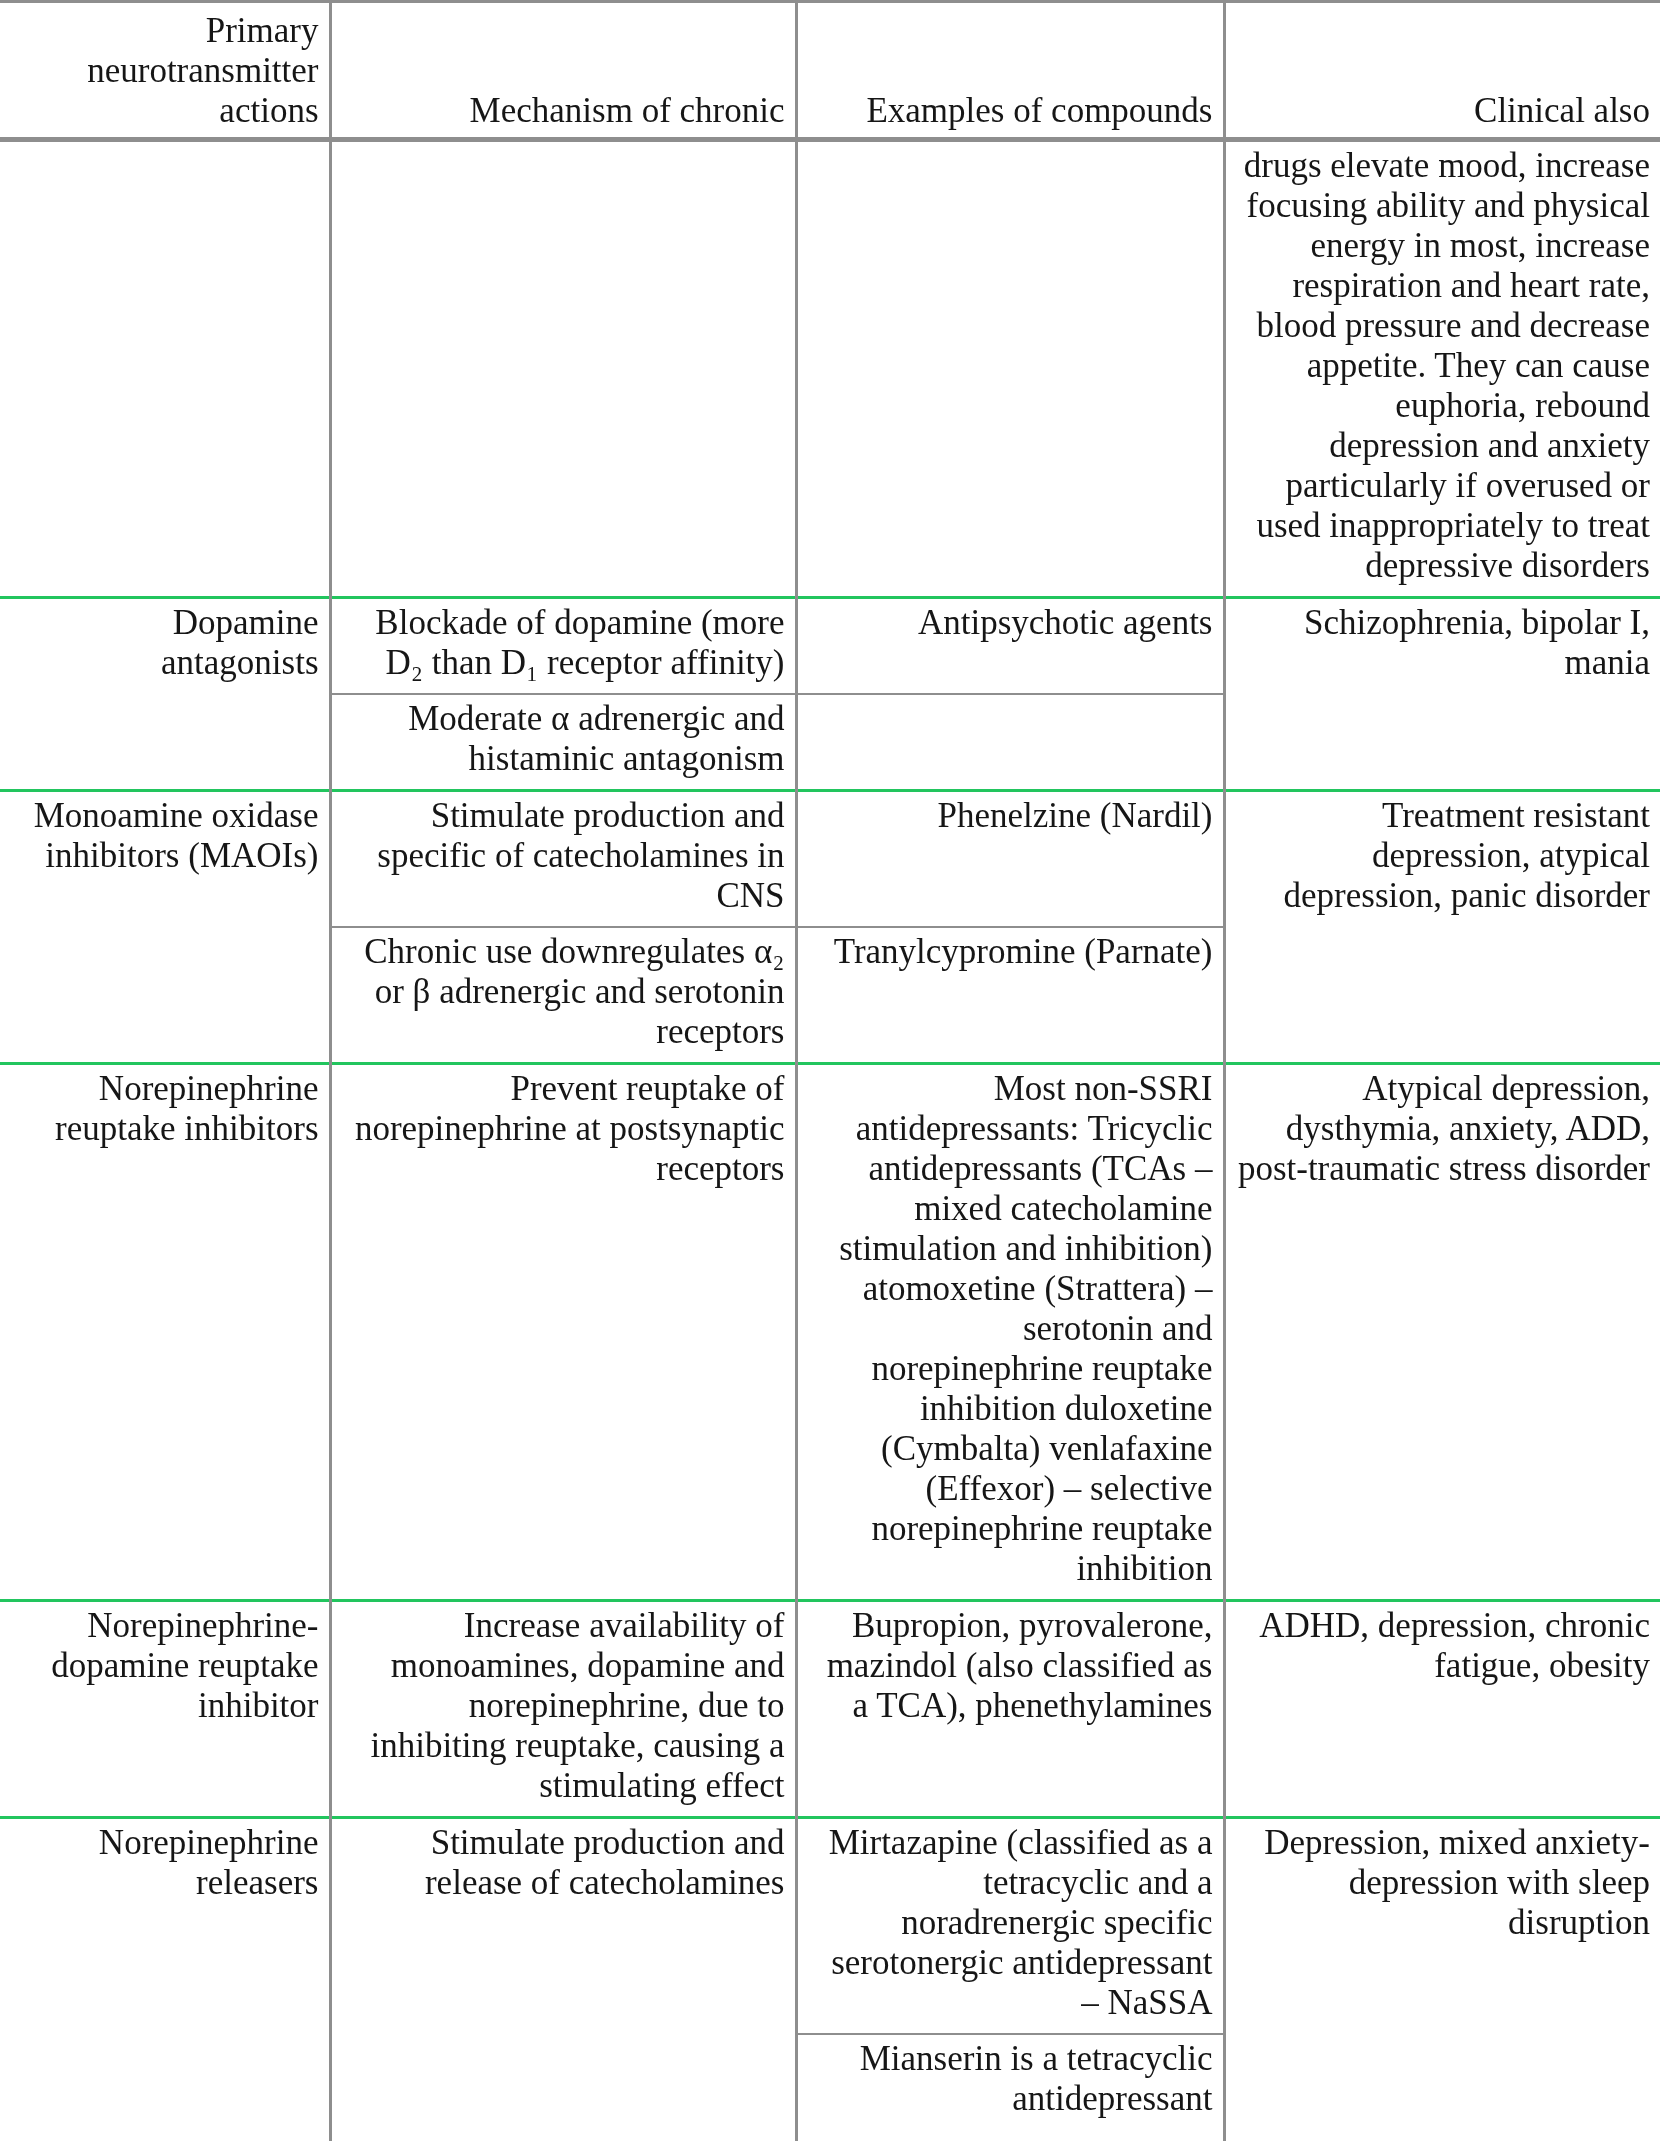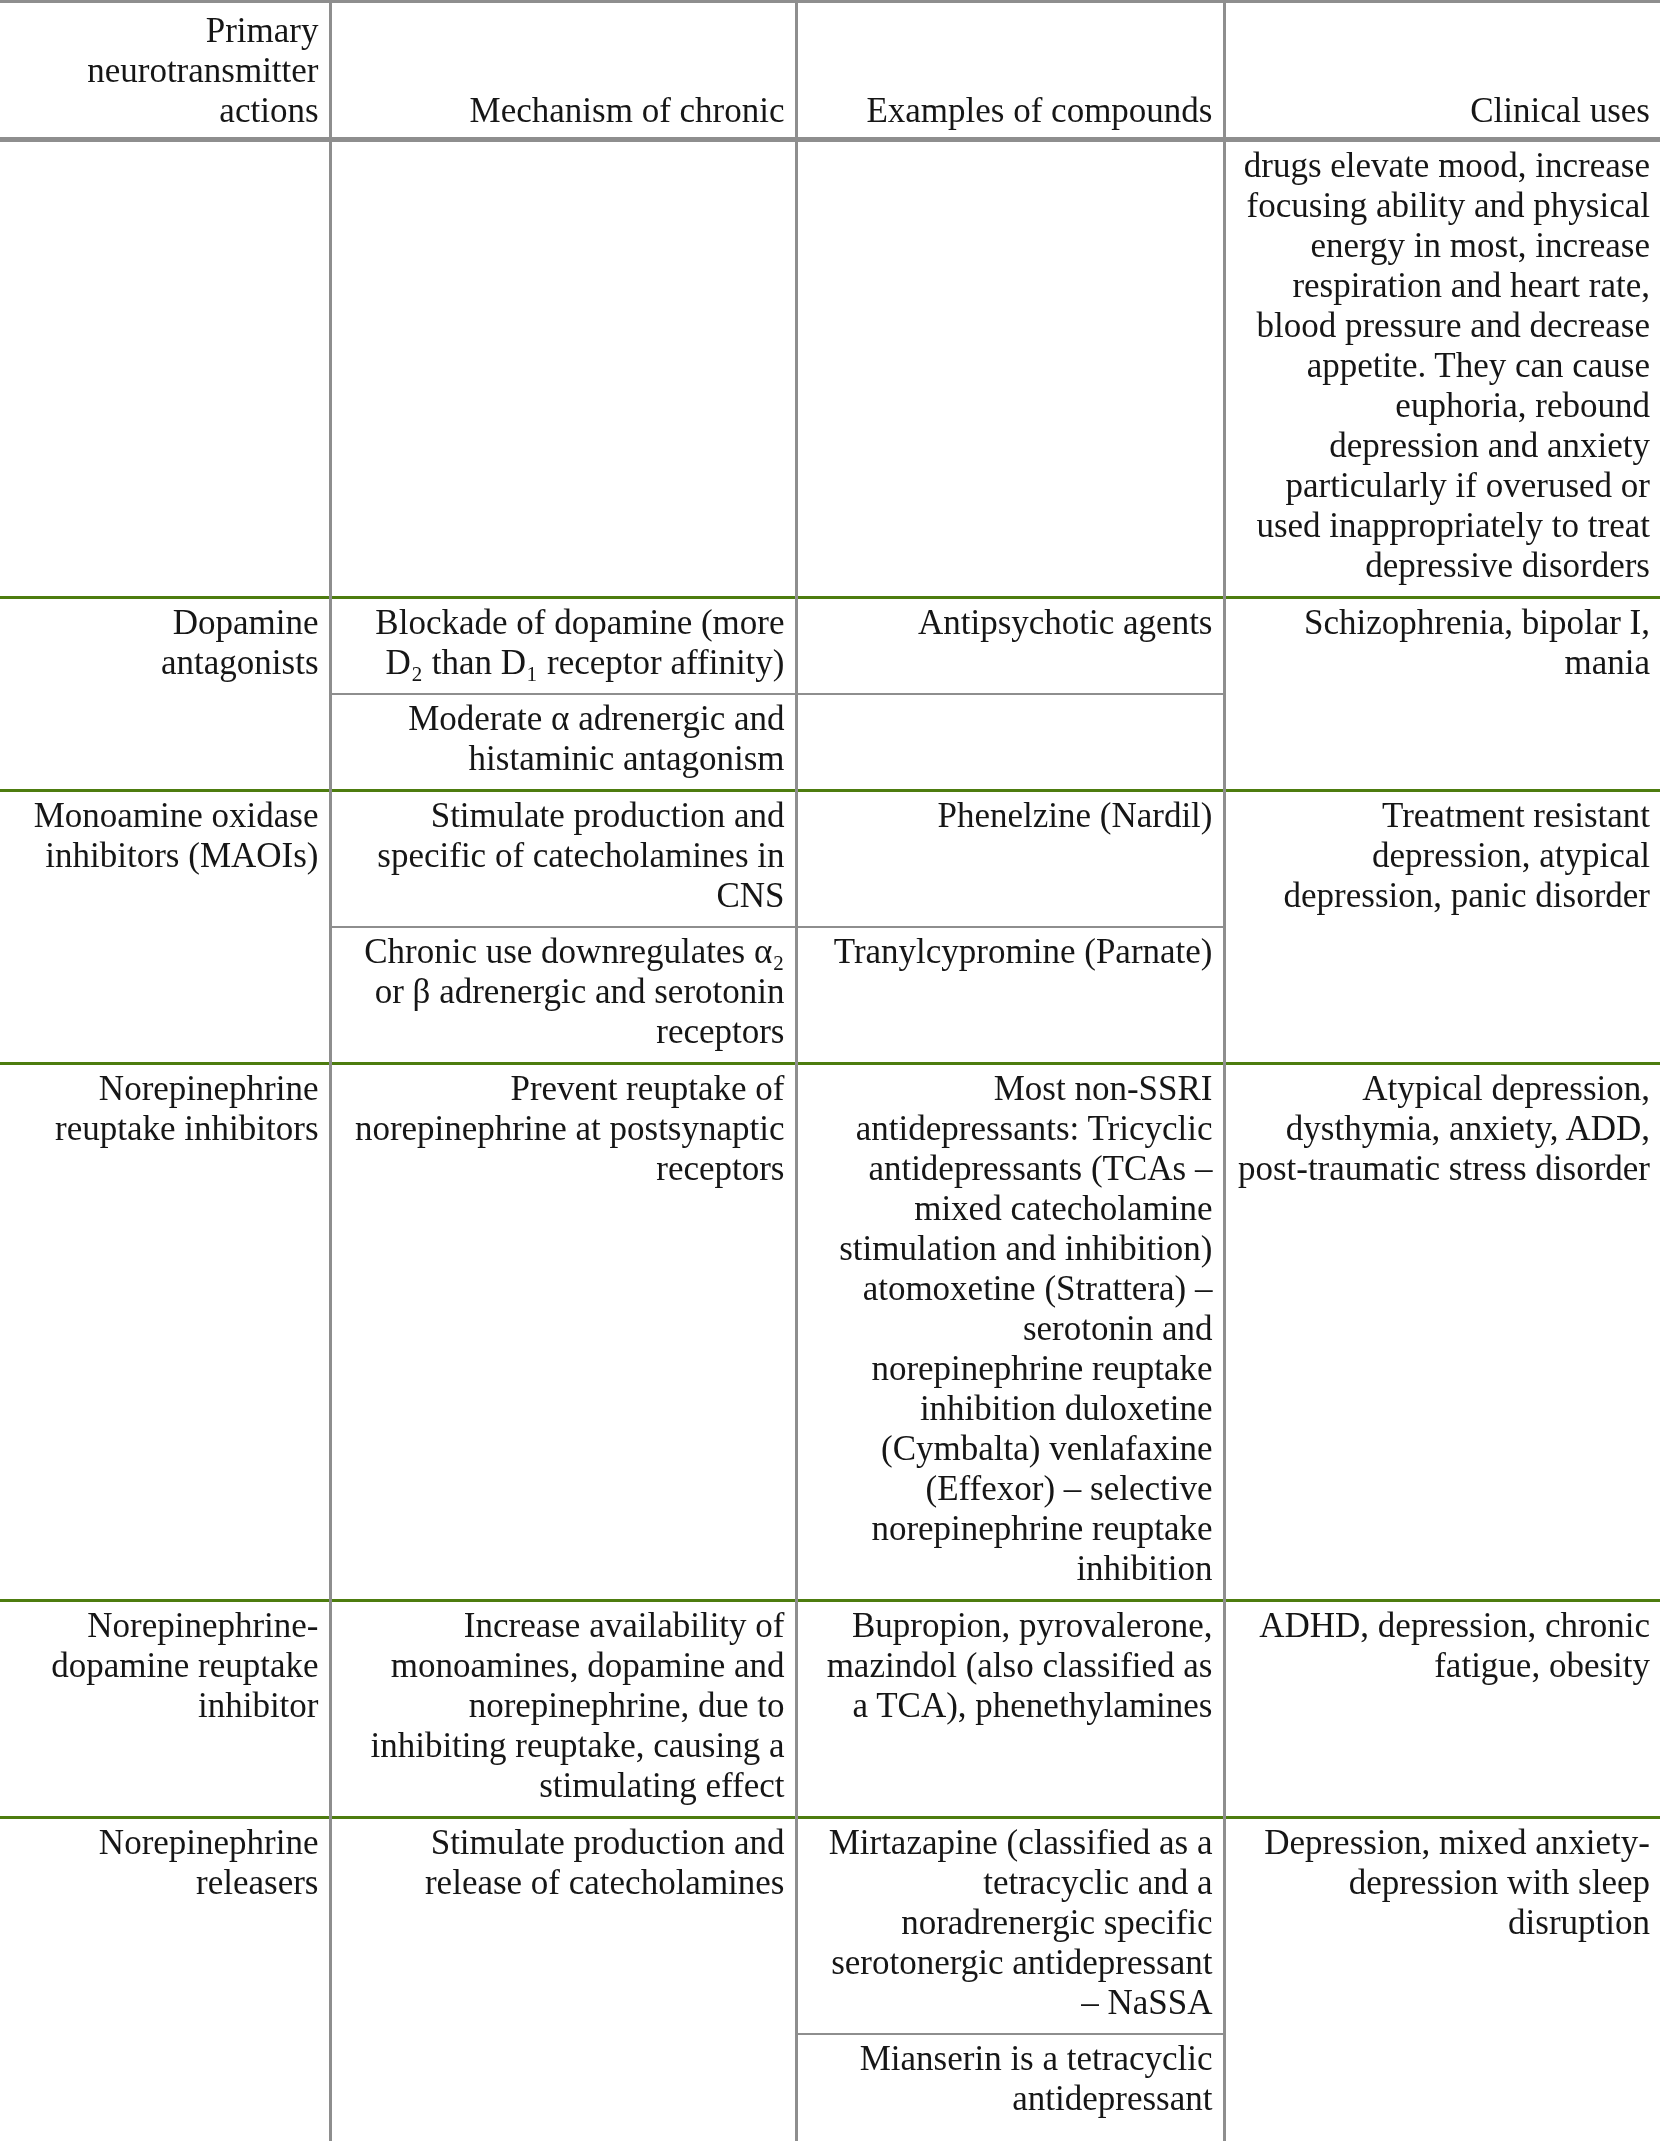--- a/index.html
+++ b/index.html
@@ -36,21 +36,21 @@
     vertical-align: bottom;
     border-bottom: 5px solid #8e8e8e;
     padding-top: 8px;
     padding-bottom: 6px;
   }
 
   
   .drug-table .bl { border-left: 3px solid #8e8e8e; }
 
   
-  .drug-table tr.grp > td { border-top: 3px solid #4d7c0f; }
+  .drug-table tr.grp > td { border-top: 3px solid #22c55e; }
 
   
   .drug-table tr.sub > td { border-top: 2px solid #8e8e8e; padding-left: 20px; }
 
   
   .drug-table tr.last > td { padding-bottom: 42px; }
 </style>
 </head>
 <body>
 
@@ -60,21 +60,21 @@
     <col style="width:466px">
     <col style="width:428px">
     <col style="width:436px">
   </colgroup>
 
   <thead>
     <tr>
       <th>Primary neurotransmitter actions</th>
       <th class="bl">Mechanism of chronic</th>
       <th class="bl">Examples of compounds</th>
-      <th class="bl">Clinical uses</th>
+      <th class="bl">Clinical also</th>
     </tr>
   </thead>
 
   <tbody>
 
     <tr class="grp">
       <td></td>
       <td class="bl"></td>
       <td class="bl"></td>
       <td class="bl">drugs elevate mood, increase focusing ability and physical energy in most, increase respiration and heart rate, blood pressure and decrease appetite. They can cause euphoria, rebound depression and anxiety particularly if overused or used inappropriately to treat depressive disorders</td>

